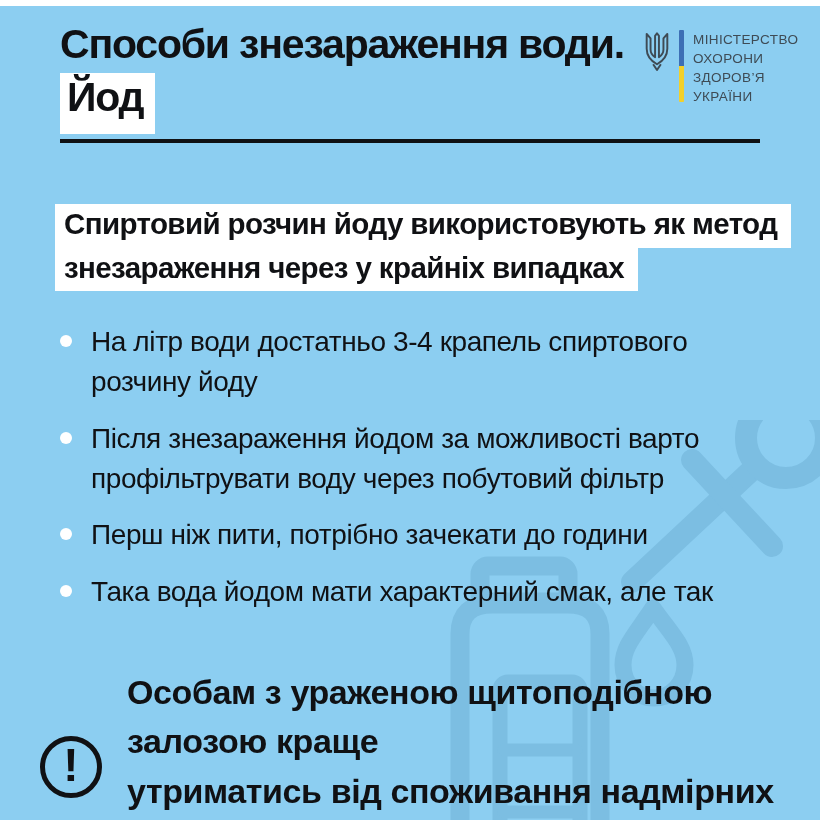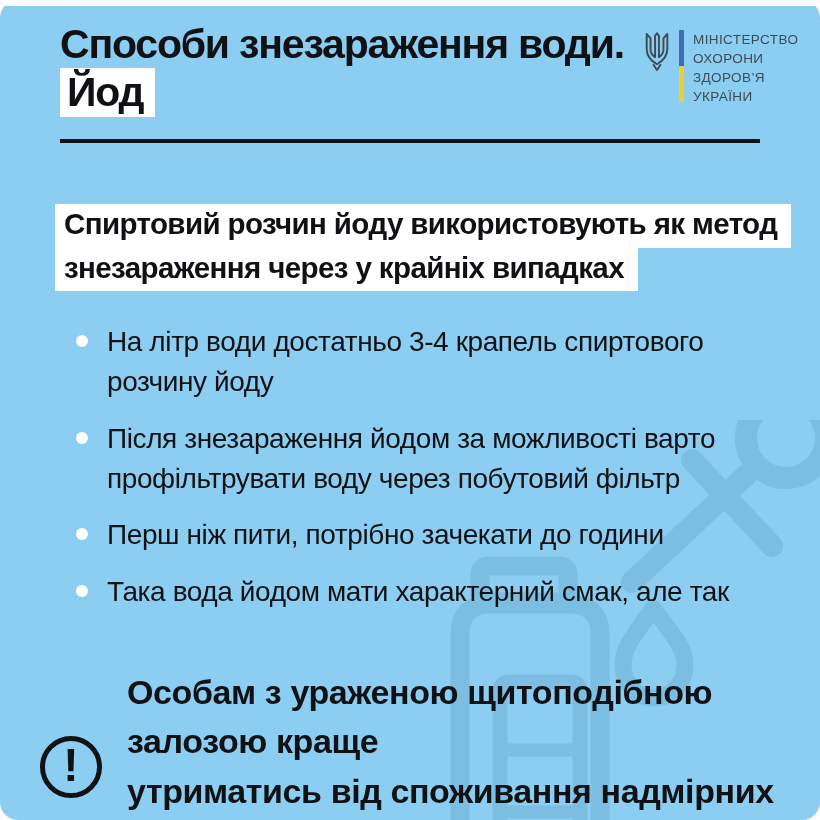--- a/index.html
+++ b/index.html
@@ -2,38 +2,38 @@
 <html lang="uk"><head>
 <meta charset="utf-8">
 <style>
   html,body{margin:0;padding:0;}
   body{
     width:820px;height:820px;overflow:hidden;position:relative;
     background:#ffffff;
     font-family:"Liberation Sans","DejaVu Sans",sans-serif;
     -webkit-font-smoothing:antialiased;
   }
-  .stage{position:absolute;inset:0;overflow:hidden;border-radius:18px;}
+  .stage{position:absolute;inset:0;overflow:hidden;}
   
   .top-strip{position:absolute;left:0;top:0;width:820px;height:6px;background:#ffffff;}
   .panel{position:absolute;left:0;top:6px;width:820px;height:814px;background:#8CCEF1;}
 
   
   .watermark{position:absolute;left:420px;top:420px;width:400px;height:400px;}
   .watermark svg{display:block;width:100%;height:100%;}
 
   
   .title{position:absolute;left:60px;top:20px;color:#101114;}
   .title-line1{
     font-size:41px;font-weight:700;letter-spacing:-1.2px;line-height:1.18;
     font-stretch:condensed;
   }
   .title-chip{
-    display:inline-block;background:#ffffff;
-    padding:1px 12px 0 7px;
+    display:inline-block;background:#ffffff;margin-top:5px;
+    padding:1px 12px 12px 7px;
     font-size:41px;font-weight:700;letter-spacing:-1.2px;line-height:1.15;
     font-stretch:condensed;
   }
   .logo{position:absolute;left:644px;top:30px;display:flex;align-items:flex-start;gap:9px;}
   .logo-trident{width:26px;height:40px;margin-top:2px;}
   .logo-flagbar{
     width:5px;height:72px;border-radius:1px;
     background:linear-gradient(to bottom,#3D6FB5 0 50%,#F2D02B 50% 100%);
   }
   .logo-text{
@@ -45,21 +45,21 @@
   
   .subtitle{position:absolute;left:55px;top:204px;color:#101114;}
   .subtitle .chip{
     display:table;background:#ffffff;
     padding:3px 14px 6px 9px;
     font-size:29.5px;font-weight:700;letter-spacing:-0.6px;line-height:1.17;
     font-stretch:condensed;
   }
 
   
-  .bullets{position:absolute;left:76px;top:322px;width:672px;list-style:none;margin:0;padding:0;}
+  .bullets{position:absolute;left:60px;top:322px;width:672px;list-style:none;margin:0;padding:0;}
   .bullet{display:flex;gap:19px;margin-bottom:16px;}
   .dot{flex:0 0 12px;width:12px;height:12px;border-radius:50%;background:#ffffff;margin-top:13px;}
   .b-text{
     color:#101114;font-size:28px;font-weight:400;letter-spacing:-0.4px;
     line-height:1.44;font-stretch:condensed;
   }
   .b-line:empty{display:none;}
 
   
   .warning{position:absolute;left:40px;top:668px;width:740px;display:flex;align-items:center;gap:25px;}

